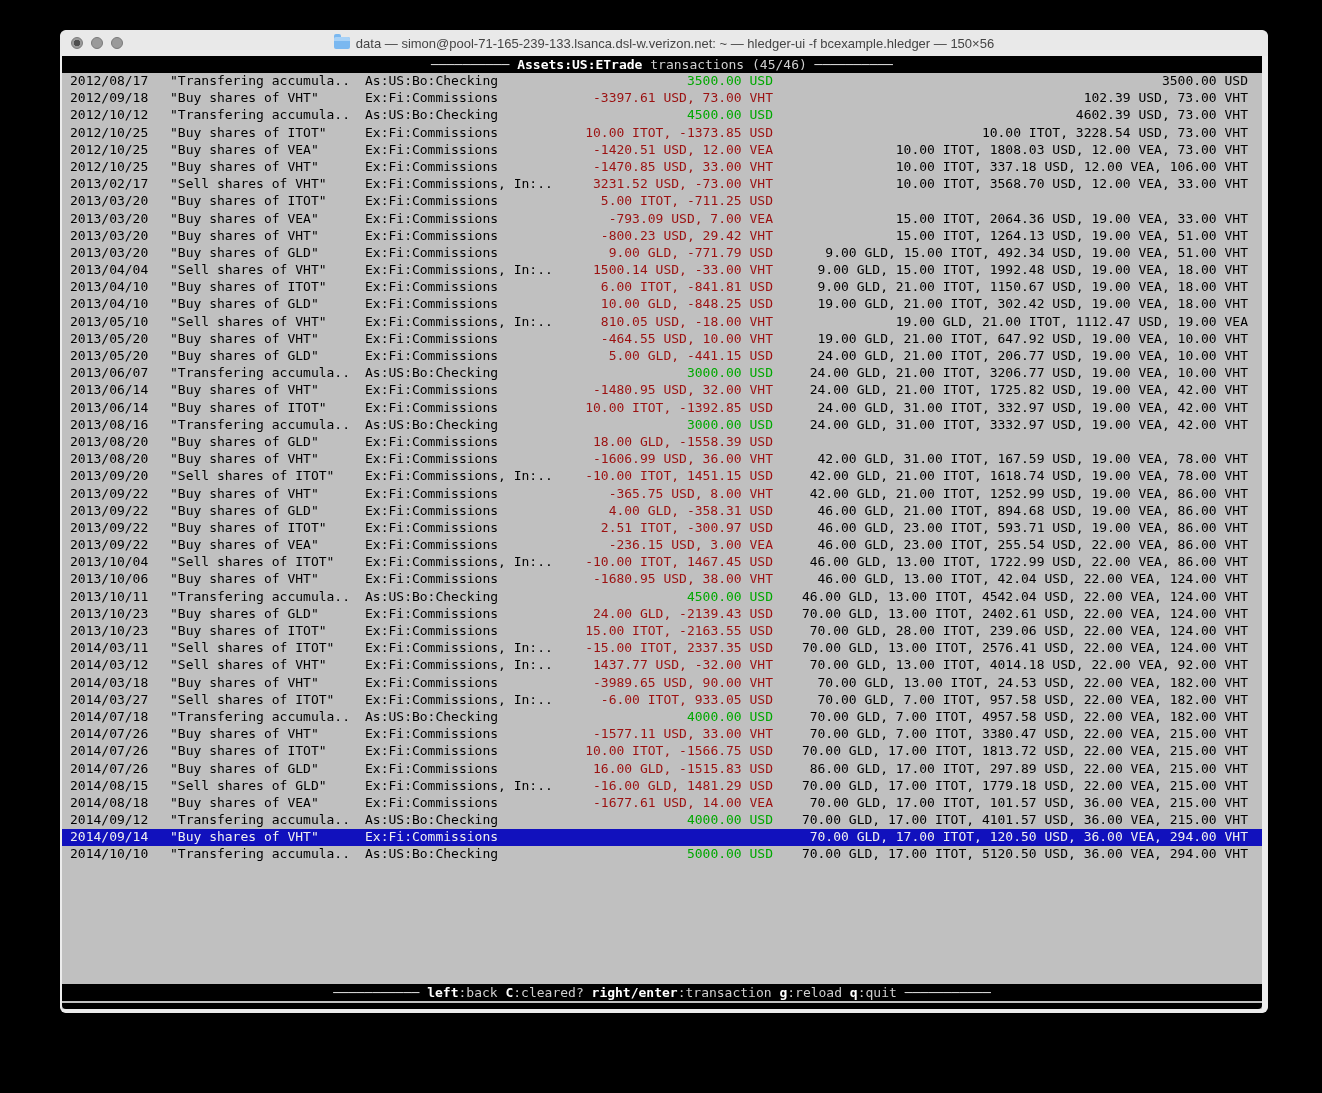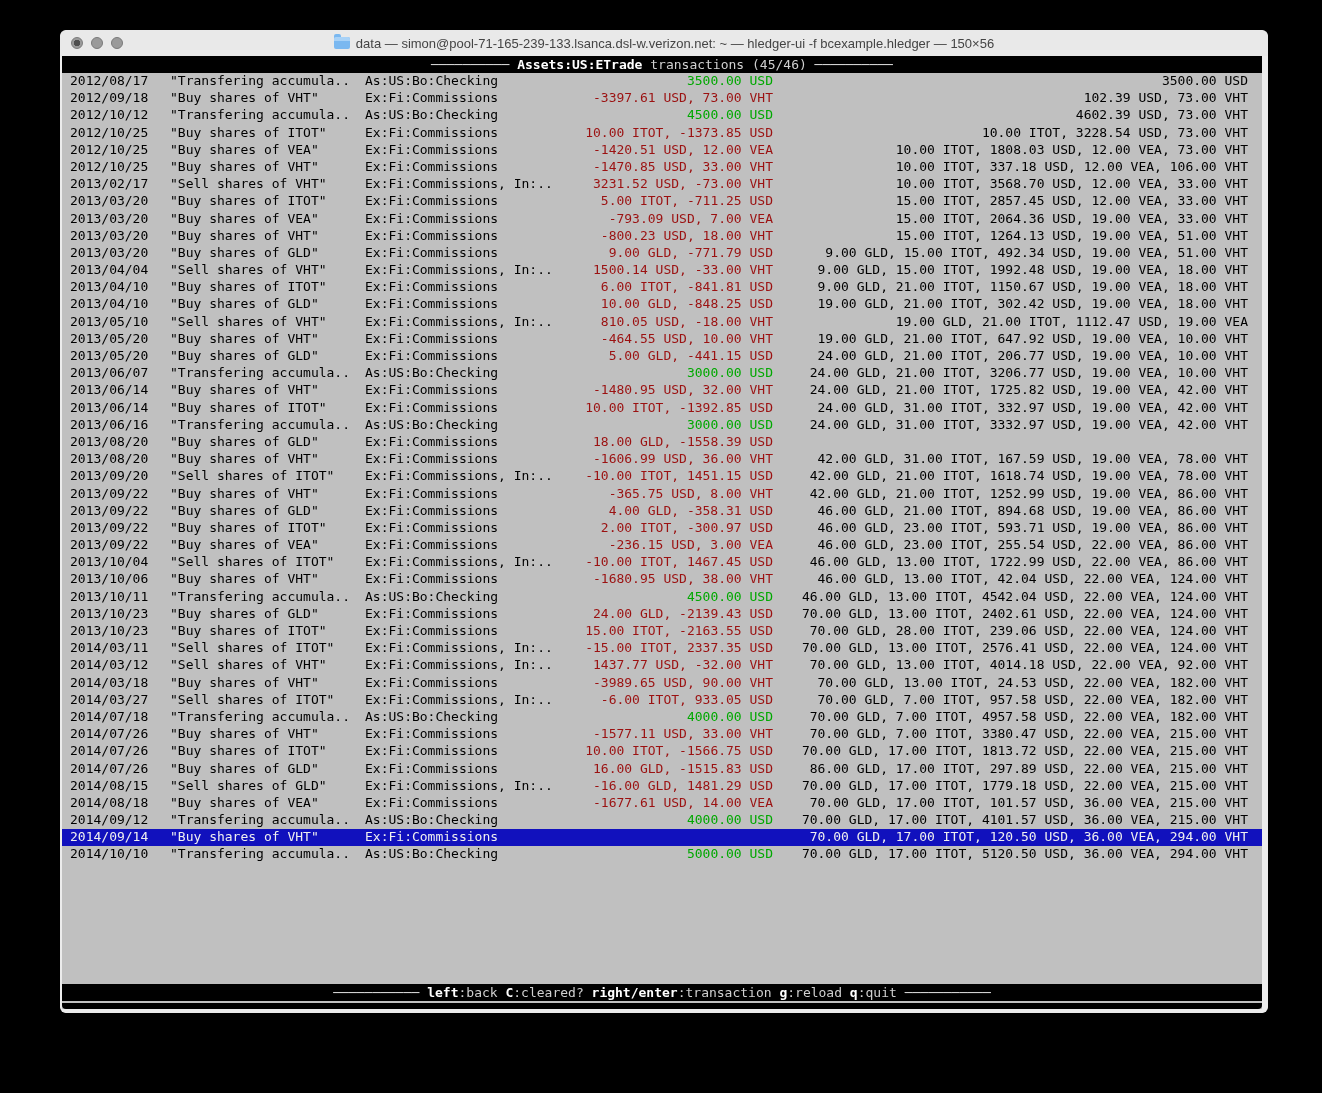--- a/index.html
+++ b/index.html
@@ -75,40 +75,40 @@
         <div class="bar"><span>────────── </span><span class="bold">Assets:US:ETrade</span><span> transactions (45/46) </span><span>──────────</span></div>
 
         <div class="tbody">
             <div class="trow"><span class="c date">2012/08/17</span><span class="c desc">"Transfering accumula..</span><span class="c acct">As:US:Bo:Checking</span><span class="c chg pos">3500.00 USD</span><span class="c bal">3500.00 USD</span></div>
             <div class="trow"><span class="c date">2012/09/18</span><span class="c desc">"Buy shares of VHT"</span><span class="c acct">Ex:Fi:Commissions</span><span class="c chg neg">-3397.61 USD, 73.00 VHT</span><span class="c bal">102.39 USD, 73.00 VHT</span></div>
             <div class="trow"><span class="c date">2012/10/12</span><span class="c desc">"Transfering accumula..</span><span class="c acct">As:US:Bo:Checking</span><span class="c chg pos">4500.00 USD</span><span class="c bal">4602.39 USD, 73.00 VHT</span></div>
             <div class="trow"><span class="c date">2012/10/25</span><span class="c desc">"Buy shares of ITOT"</span><span class="c acct">Ex:Fi:Commissions</span><span class="c chg neg">10.00 ITOT, -1373.85 USD</span><span class="c bal">10.00 ITOT, 3228.54 USD, 73.00 VHT</span></div>
             <div class="trow"><span class="c date">2012/10/25</span><span class="c desc">"Buy shares of VEA"</span><span class="c acct">Ex:Fi:Commissions</span><span class="c chg neg">-1420.51 USD, 12.00 VEA</span><span class="c bal">10.00 ITOT, 1808.03 USD, 12.00 VEA, 73.00 VHT</span></div>
             <div class="trow"><span class="c date">2012/10/25</span><span class="c desc">"Buy shares of VHT"</span><span class="c acct">Ex:Fi:Commissions</span><span class="c chg neg">-1470.85 USD, 33.00 VHT</span><span class="c bal">10.00 ITOT, 337.18 USD, 12.00 VEA, 106.00 VHT</span></div>
             <div class="trow"><span class="c date">2013/02/17</span><span class="c desc">"Sell shares of VHT"</span><span class="c acct">Ex:Fi:Commissions, In:..</span><span class="c chg neg">3231.52 USD, -73.00 VHT</span><span class="c bal">10.00 ITOT, 3568.70 USD, 12.00 VEA, 33.00 VHT</span></div>
-            <div class="trow"><span class="c date">2013/03/20</span><span class="c desc">"Buy shares of ITOT"</span><span class="c acct">Ex:Fi:Commissions</span><span class="c chg neg">5.00 ITOT, -711.25 USD</span><span class="c bal">15.00 ITOT, 2857.45 USD, 12.00 VEA, 33.00 VHT</span></div>
+            <div class="trow"><span class="c date">2013/03/20</span><span class="c desc">"Buy shares of ITOT"</span><span class="c acct">Ex:Fi:Commissions</span><span class="c chg neg">5.00 ITOT, -711.25 USD</span></div>
             <div class="trow"><span class="c date">2013/03/20</span><span class="c desc">"Buy shares of VEA"</span><span class="c acct">Ex:Fi:Commissions</span><span class="c chg neg">-793.09 USD, 7.00 VEA</span><span class="c bal">15.00 ITOT, 2064.36 USD, 19.00 VEA, 33.00 VHT</span></div>
-            <div class="trow"><span class="c date">2013/03/20</span><span class="c desc">"Buy shares of VHT"</span><span class="c acct">Ex:Fi:Commissions</span><span class="c chg neg">-800.23 USD, 18.00 VHT</span><span class="c bal">15.00 ITOT, 1264.13 USD, 19.00 VEA, 51.00 VHT</span></div>
+            <div class="trow"><span class="c date">2013/03/20</span><span class="c desc">"Buy shares of VHT"</span><span class="c acct">Ex:Fi:Commissions</span><span class="c chg neg">-800.23 USD, 29.42 VHT</span><span class="c bal">15.00 ITOT, 1264.13 USD, 19.00 VEA, 51.00 VHT</span></div>
             <div class="trow"><span class="c date">2013/03/20</span><span class="c desc">"Buy shares of GLD"</span><span class="c acct">Ex:Fi:Commissions</span><span class="c chg neg">9.00 GLD, -771.79 USD</span><span class="c bal">9.00 GLD, 15.00 ITOT, 492.34 USD, 19.00 VEA, 51.00 VHT</span></div>
             <div class="trow"><span class="c date">2013/04/04</span><span class="c desc">"Sell shares of VHT"</span><span class="c acct">Ex:Fi:Commissions, In:..</span><span class="c chg neg">1500.14 USD, -33.00 VHT</span><span class="c bal">9.00 GLD, 15.00 ITOT, 1992.48 USD, 19.00 VEA, 18.00 VHT</span></div>
             <div class="trow"><span class="c date">2013/04/10</span><span class="c desc">"Buy shares of ITOT"</span><span class="c acct">Ex:Fi:Commissions</span><span class="c chg neg">6.00 ITOT, -841.81 USD</span><span class="c bal">9.00 GLD, 21.00 ITOT, 1150.67 USD, 19.00 VEA, 18.00 VHT</span></div>
             <div class="trow"><span class="c date">2013/04/10</span><span class="c desc">"Buy shares of GLD"</span><span class="c acct">Ex:Fi:Commissions</span><span class="c chg neg">10.00 GLD, -848.25 USD</span><span class="c bal">19.00 GLD, 21.00 ITOT, 302.42 USD, 19.00 VEA, 18.00 VHT</span></div>
             <div class="trow"><span class="c date">2013/05/10</span><span class="c desc">"Sell shares of VHT"</span><span class="c acct">Ex:Fi:Commissions, In:..</span><span class="c chg neg">810.05 USD, -18.00 VHT</span><span class="c bal">19.00 GLD, 21.00 ITOT, 1112.47 USD, 19.00 VEA</span></div>
             <div class="trow"><span class="c date">2013/05/20</span><span class="c desc">"Buy shares of VHT"</span><span class="c acct">Ex:Fi:Commissions</span><span class="c chg neg">-464.55 USD, 10.00 VHT</span><span class="c bal">19.00 GLD, 21.00 ITOT, 647.92 USD, 19.00 VEA, 10.00 VHT</span></div>
             <div class="trow"><span class="c date">2013/05/20</span><span class="c desc">"Buy shares of GLD"</span><span class="c acct">Ex:Fi:Commissions</span><span class="c chg neg">5.00 GLD, -441.15 USD</span><span class="c bal">24.00 GLD, 21.00 ITOT, 206.77 USD, 19.00 VEA, 10.00 VHT</span></div>
             <div class="trow"><span class="c date">2013/06/07</span><span class="c desc">"Transfering accumula..</span><span class="c acct">As:US:Bo:Checking</span><span class="c chg pos">3000.00 USD</span><span class="c bal">24.00 GLD, 21.00 ITOT, 3206.77 USD, 19.00 VEA, 10.00 VHT</span></div>
             <div class="trow"><span class="c date">2013/06/14</span><span class="c desc">"Buy shares of VHT"</span><span class="c acct">Ex:Fi:Commissions</span><span class="c chg neg">-1480.95 USD, 32.00 VHT</span><span class="c bal">24.00 GLD, 21.00 ITOT, 1725.82 USD, 19.00 VEA, 42.00 VHT</span></div>
             <div class="trow"><span class="c date">2013/06/14</span><span class="c desc">"Buy shares of ITOT"</span><span class="c acct">Ex:Fi:Commissions</span><span class="c chg neg">10.00 ITOT, -1392.85 USD</span><span class="c bal">24.00 GLD, 31.00 ITOT, 332.97 USD, 19.00 VEA, 42.00 VHT</span></div>
-            <div class="trow"><span class="c date">2013/06/16</span><span class="c desc">"Transfering accumula..</span><span class="c acct">As:US:Bo:Checking</span><span class="c chg pos">3000.00 USD</span><span class="c bal">24.00 GLD, 31.00 ITOT, 3332.97 USD, 19.00 VEA, 42.00 VHT</span></div>
+            <div class="trow"><span class="c date">2013/08/16</span><span class="c desc">"Transfering accumula..</span><span class="c acct">As:US:Bo:Checking</span><span class="c chg pos">3000.00 USD</span><span class="c bal">24.00 GLD, 31.00 ITOT, 3332.97 USD, 19.00 VEA, 42.00 VHT</span></div>
             <div class="trow"><span class="c date">2013/08/20</span><span class="c desc">"Buy shares of GLD"</span><span class="c acct">Ex:Fi:Commissions</span><span class="c chg neg">18.00 GLD, -1558.39 USD</span></div>
             <div class="trow"><span class="c date">2013/08/20</span><span class="c desc">"Buy shares of VHT"</span><span class="c acct">Ex:Fi:Commissions</span><span class="c chg neg">-1606.99 USD, 36.00 VHT</span><span class="c bal">42.00 GLD, 31.00 ITOT, 167.59 USD, 19.00 VEA, 78.00 VHT</span></div>
             <div class="trow"><span class="c date">2013/09/20</span><span class="c desc">"Sell shares of ITOT"</span><span class="c acct">Ex:Fi:Commissions, In:..</span><span class="c chg neg">-10.00 ITOT, 1451.15 USD</span><span class="c bal">42.00 GLD, 21.00 ITOT, 1618.74 USD, 19.00 VEA, 78.00 VHT</span></div>
             <div class="trow"><span class="c date">2013/09/22</span><span class="c desc">"Buy shares of VHT"</span><span class="c acct">Ex:Fi:Commissions</span><span class="c chg neg">-365.75 USD, 8.00 VHT</span><span class="c bal">42.00 GLD, 21.00 ITOT, 1252.99 USD, 19.00 VEA, 86.00 VHT</span></div>
             <div class="trow"><span class="c date">2013/09/22</span><span class="c desc">"Buy shares of GLD"</span><span class="c acct">Ex:Fi:Commissions</span><span class="c chg neg">4.00 GLD, -358.31 USD</span><span class="c bal">46.00 GLD, 21.00 ITOT, 894.68 USD, 19.00 VEA, 86.00 VHT</span></div>
-            <div class="trow"><span class="c date">2013/09/22</span><span class="c desc">"Buy shares of ITOT"</span><span class="c acct">Ex:Fi:Commissions</span><span class="c chg neg">2.00 ITOT, -300.97 USD</span><span class="c bal">46.00 GLD, 23.00 ITOT, 593.71 USD, 19.00 VEA, 86.00 VHT</span></div>
+            <div class="trow"><span class="c date">2013/09/22</span><span class="c desc">"Buy shares of ITOT"</span><span class="c acct">Ex:Fi:Commissions</span><span class="c chg neg">2.51 ITOT, -300.97 USD</span><span class="c bal">46.00 GLD, 23.00 ITOT, 593.71 USD, 19.00 VEA, 86.00 VHT</span></div>
             <div class="trow"><span class="c date">2013/09/22</span><span class="c desc">"Buy shares of VEA"</span><span class="c acct">Ex:Fi:Commissions</span><span class="c chg neg">-236.15 USD, 3.00 VEA</span><span class="c bal">46.00 GLD, 23.00 ITOT, 255.54 USD, 22.00 VEA, 86.00 VHT</span></div>
             <div class="trow"><span class="c date">2013/10/04</span><span class="c desc">"Sell shares of ITOT"</span><span class="c acct">Ex:Fi:Commissions, In:..</span><span class="c chg neg">-10.00 ITOT, 1467.45 USD</span><span class="c bal">46.00 GLD, 13.00 ITOT, 1722.99 USD, 22.00 VEA, 86.00 VHT</span></div>
             <div class="trow"><span class="c date">2013/10/06</span><span class="c desc">"Buy shares of VHT"</span><span class="c acct">Ex:Fi:Commissions</span><span class="c chg neg">-1680.95 USD, 38.00 VHT</span><span class="c bal">46.00 GLD, 13.00 ITOT, 42.04 USD, 22.00 VEA, 124.00 VHT</span></div>
             <div class="trow"><span class="c date">2013/10/11</span><span class="c desc">"Transfering accumula..</span><span class="c acct">As:US:Bo:Checking</span><span class="c chg pos">4500.00 USD</span><span class="c bal">46.00 GLD, 13.00 ITOT, 4542.04 USD, 22.00 VEA, 124.00 VHT</span></div>
             <div class="trow"><span class="c date">2013/10/23</span><span class="c desc">"Buy shares of GLD"</span><span class="c acct">Ex:Fi:Commissions</span><span class="c chg neg">24.00 GLD, -2139.43 USD</span><span class="c bal">70.00 GLD, 13.00 ITOT, 2402.61 USD, 22.00 VEA, 124.00 VHT</span></div>
             <div class="trow"><span class="c date">2013/10/23</span><span class="c desc">"Buy shares of ITOT"</span><span class="c acct">Ex:Fi:Commissions</span><span class="c chg neg">15.00 ITOT, -2163.55 USD</span><span class="c bal">70.00 GLD, 28.00 ITOT, 239.06 USD, 22.00 VEA, 124.00 VHT</span></div>
             <div class="trow"><span class="c date">2014/03/11</span><span class="c desc">"Sell shares of ITOT"</span><span class="c acct">Ex:Fi:Commissions, In:..</span><span class="c chg neg">-15.00 ITOT, 2337.35 USD</span><span class="c bal">70.00 GLD, 13.00 ITOT, 2576.41 USD, 22.00 VEA, 124.00 VHT</span></div>
             <div class="trow"><span class="c date">2014/03/12</span><span class="c desc">"Sell shares of VHT"</span><span class="c acct">Ex:Fi:Commissions, In:..</span><span class="c chg neg">1437.77 USD, -32.00 VHT</span><span class="c bal">70.00 GLD, 13.00 ITOT, 4014.18 USD, 22.00 VEA, 92.00 VHT</span></div>
             <div class="trow"><span class="c date">2014/03/18</span><span class="c desc">"Buy shares of VHT"</span><span class="c acct">Ex:Fi:Commissions</span><span class="c chg neg">-3989.65 USD, 90.00 VHT</span><span class="c bal">70.00 GLD, 13.00 ITOT, 24.53 USD, 22.00 VEA, 182.00 VHT</span></div>
             <div class="trow"><span class="c date">2014/03/27</span><span class="c desc">"Sell shares of ITOT"</span><span class="c acct">Ex:Fi:Commissions, In:..</span><span class="c chg neg">-6.00 ITOT, 933.05 USD</span><span class="c bal">70.00 GLD, 7.00 ITOT, 957.58 USD, 22.00 VEA, 182.00 VHT</span></div>

